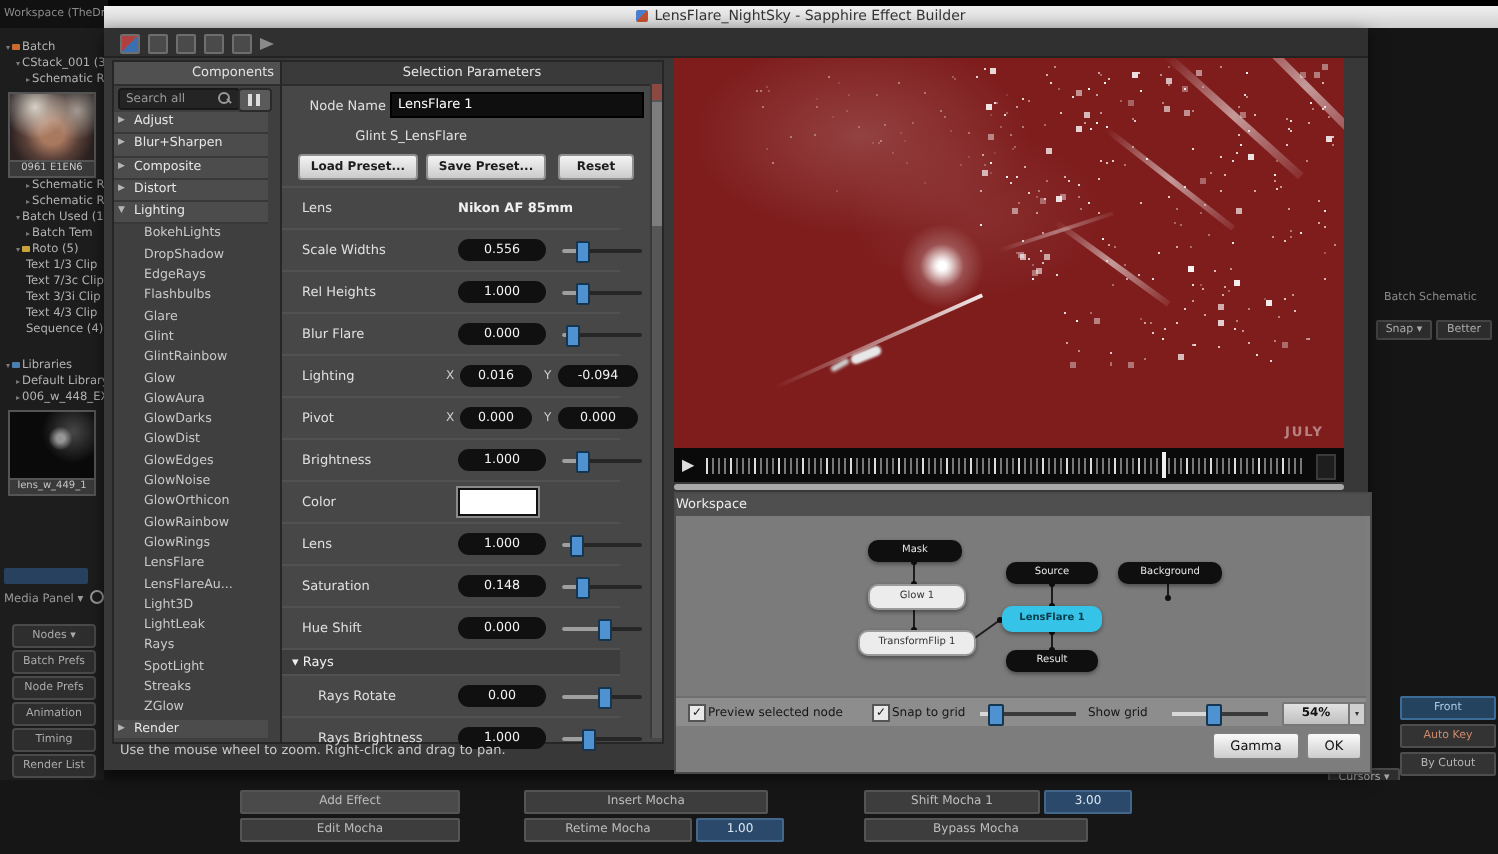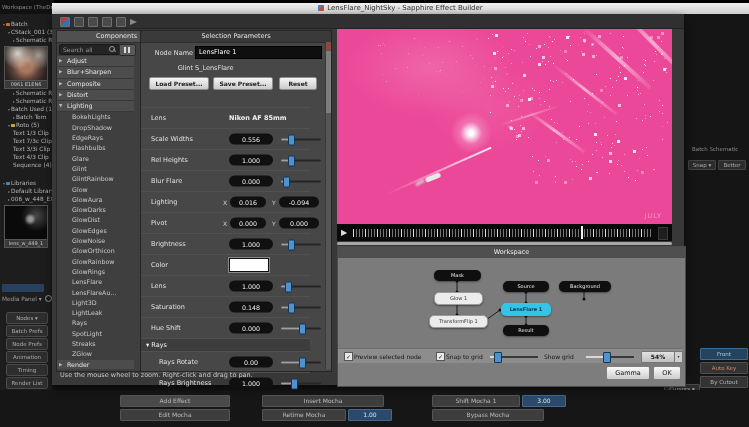--- a/index.html
+++ b/index.html
@@ -44,38 +44,38 @@
   #par-header{left:0;top:0;width:100%;height:11px;background:#3a3a3a;border-bottom:1px solid #2c2c2c;
               text-align:center;font-size:6.5px;color:#e6e6e6;line-height:11px;}
   #par-scroll{right:0;top:11px;width:5px;height:327px;background:#565656;border-left:1px solid #3a3a3a;}
   #par-sthumb{right:0;top:20px;width:5px;height:62px;background:#7d7d7d;}
   #par-sbox{right:0;top:11px;width:5px;height:8px;background:#8a4a42;}
   .plabel{position:absolute;font-size:6.5px;color:#e0e0e0;}
   #nodename-input{left:54px;top:15px;width:122px;height:11px;background:#0f0f0f;border:1px solid #000;
                   color:#fff;font-size:6.5px;line-height:11px;padding-left:3px;}
   .pbtn{position:absolute;top:46px;height:11px;background:linear-gradient(#f4f4f4,#cbcbcb);border:1px solid #8f8f8f;
         border-radius:2px;font-size:6px;font-weight:bold;color:#1c1c1c;text-align:center;line-height:11px;}
-  #par-rows{left:0;top:76px;width:169px;height:274px;}
+  #par-rows{left:0;top:62px;width:169px;height:274px;}
   .prow{position:relative;border-top:1px solid #515151;}
   .prow .lb{position:absolute;left:10px;top:50%;transform:translateY(-50%);font-size:6.5px;color:#e0e0e0;white-space:nowrap;}
   .prow.indent .lb{left:18px;}
   .prow.section{background:#3d3d3d;}
   .prow.section .lb{left:5px;color:#f0f0f0;}
   .pill{position:absolute;left:88px;top:50%;transform:translateY(-50%);width:44px;height:11px;background:#101010;
         border-radius:6px;color:#f2f2f2;font-size:6.3px;text-align:center;line-height:11px;}
   .selval{position:absolute;left:88px;top:50%;transform:translateY(-50%);font-size:6.5px;font-weight:bold;color:#f0f0f0;white-space:nowrap;}
   .swatch{position:absolute;left:88px;top:50%;transform:translateY(-50%);width:38px;height:12px;background:#fff;
           border:1px solid #111;box-shadow:0 0 0 1px #8a8a8a;}
   .sl{position:absolute;left:140px;top:50%;transform:translateY(-50%);width:40px;height:9px;}
   .sl .tr{position:absolute;left:0;top:4px;width:100%;height:2px;background:#262626;border-radius:1px;}
   .sl .fl{position:absolute;left:0;top:4px;height:2px;background:#9f9f9f;border-radius:1px;}
   .sl .hd{position:absolute;top:0;width:5px;height:9px;background:var(--slider-blue);border:1px solid #16354f;border-radius:1px;}
   .xyl{position:absolute;top:50%;transform:translateY(-50%);font-size:6px;color:#cfcfcf;}
   
-  #preview{left:285px;top:15px;width:335px;height:195px;background:#ec4899;overflow:hidden;}
+  #preview{left:285px;top:15px;width:335px;height:195px;background:#7f1d1d;overflow:hidden;font-weight:bold;}
   #nebula{left:0;top:0;width:100%;height:100%;
      background:radial-gradient(ellipse 120px 70px at 28% 20%,rgba(255,255,255,.16),transparent 70%),
                 radial-gradient(ellipse 90px 60px at 45% 40%,rgba(255,255,255,.08),transparent 70%);}
   #citydots{left:0;top:0;width:1px;height:1px;background:transparent;}
   .pier{position:absolute;background:linear-gradient(90deg,rgba(255,255,255,0),rgba(255,255,255,.55),rgba(255,255,255,.08));}
   #flare{left:134px;top:104px;width:44px;height:44px;transform:translate(-22px,-22px);
      background:radial-gradient(circle,#fff 0 2px,rgba(255,255,255,.85) 4px,rgba(255,255,255,.2) 11px,transparent 21px);}
   #streak{left:50px;top:164px;width:114px;height:2px;transform:rotate(-24deg);transform-origin:left center;
      background:linear-gradient(90deg,transparent,rgba(255,255,255,.55) 60%,rgba(255,255,255,.9));}
   #swimmer{left:88px;top:146px;width:16px;height:5px;background:#e8e8e8;border-radius:3px;
@@ -85,21 +85,21 @@
   #transport{left:285px;top:210px;width:335px;height:17px;background:#0a0a0a;}
   #playbtn{left:4px;top:4px;font-size:8px;color:#ddd;line-height:9px;}
   #ticks{left:16px;top:5px;width:300px;height:8px;
      background:repeating-linear-gradient(90deg,rgba(255,255,255,.45) 0 1px,transparent 1px 3px),
                 repeating-linear-gradient(90deg,rgba(255,255,255,.75) 0 1px,transparent 1px 12px);}
   #playhead{left:244px;top:2px;width:2px;height:13px;background:#f0f0f0;}
   #tr-end{right:4px;top:3px;width:8px;height:11px;background:#1e1e1e;border:1px solid #3a3a3a;}
   #hscroll{left:285px;top:228px;width:335px;height:3px;background:#a8a8a8;border-radius:2px;}
   
   #workspace{left:285px;top:232px;width:347px;height:139px;background:#7d7d7d;border:1px solid #4a4a4a;}
-  #ws-header{left:0;top:0;width:100%;height:11px;background:#4f4f4f;text-align:center;
+  #ws-header{left:0;top:0;width:100%;height:11px;background:#4f4f4f;
              font-size:6.5px;color:#ececec;line-height:11px;}
   #ws-canvas{left:0;top:11px;width:345px;height:90px;background:#7b7b7b;overflow:hidden;}
   .node{position:absolute;height:11px;border-radius:5px;font-size:5px;text-align:center;line-height:11px;
         box-shadow:0 1px 2px rgba(0,0,0,.4);white-space:nowrap;overflow:hidden;}
   .node.black{background:#0f0f0f;color:#e8e8e8;}
   .node.white{background:#ececec;color:#333;border:1px solid #9a9a9a;}
   .node.cyan{background:var(--accent-cyan);color:#083946;height:13px;line-height:13px;font-weight:bold;}
   #ws-controls{left:0;top:101px;width:345px;height:14px;background:#8d8d8d;border-top:1px solid #6f6f6f;}
   .cb{position:absolute;top:3px;width:7px;height:7px;background:#e9e9e9;border:1px solid #555;
       font-size:6px;line-height:7px;text-align:center;color:#1a1a1a;}

